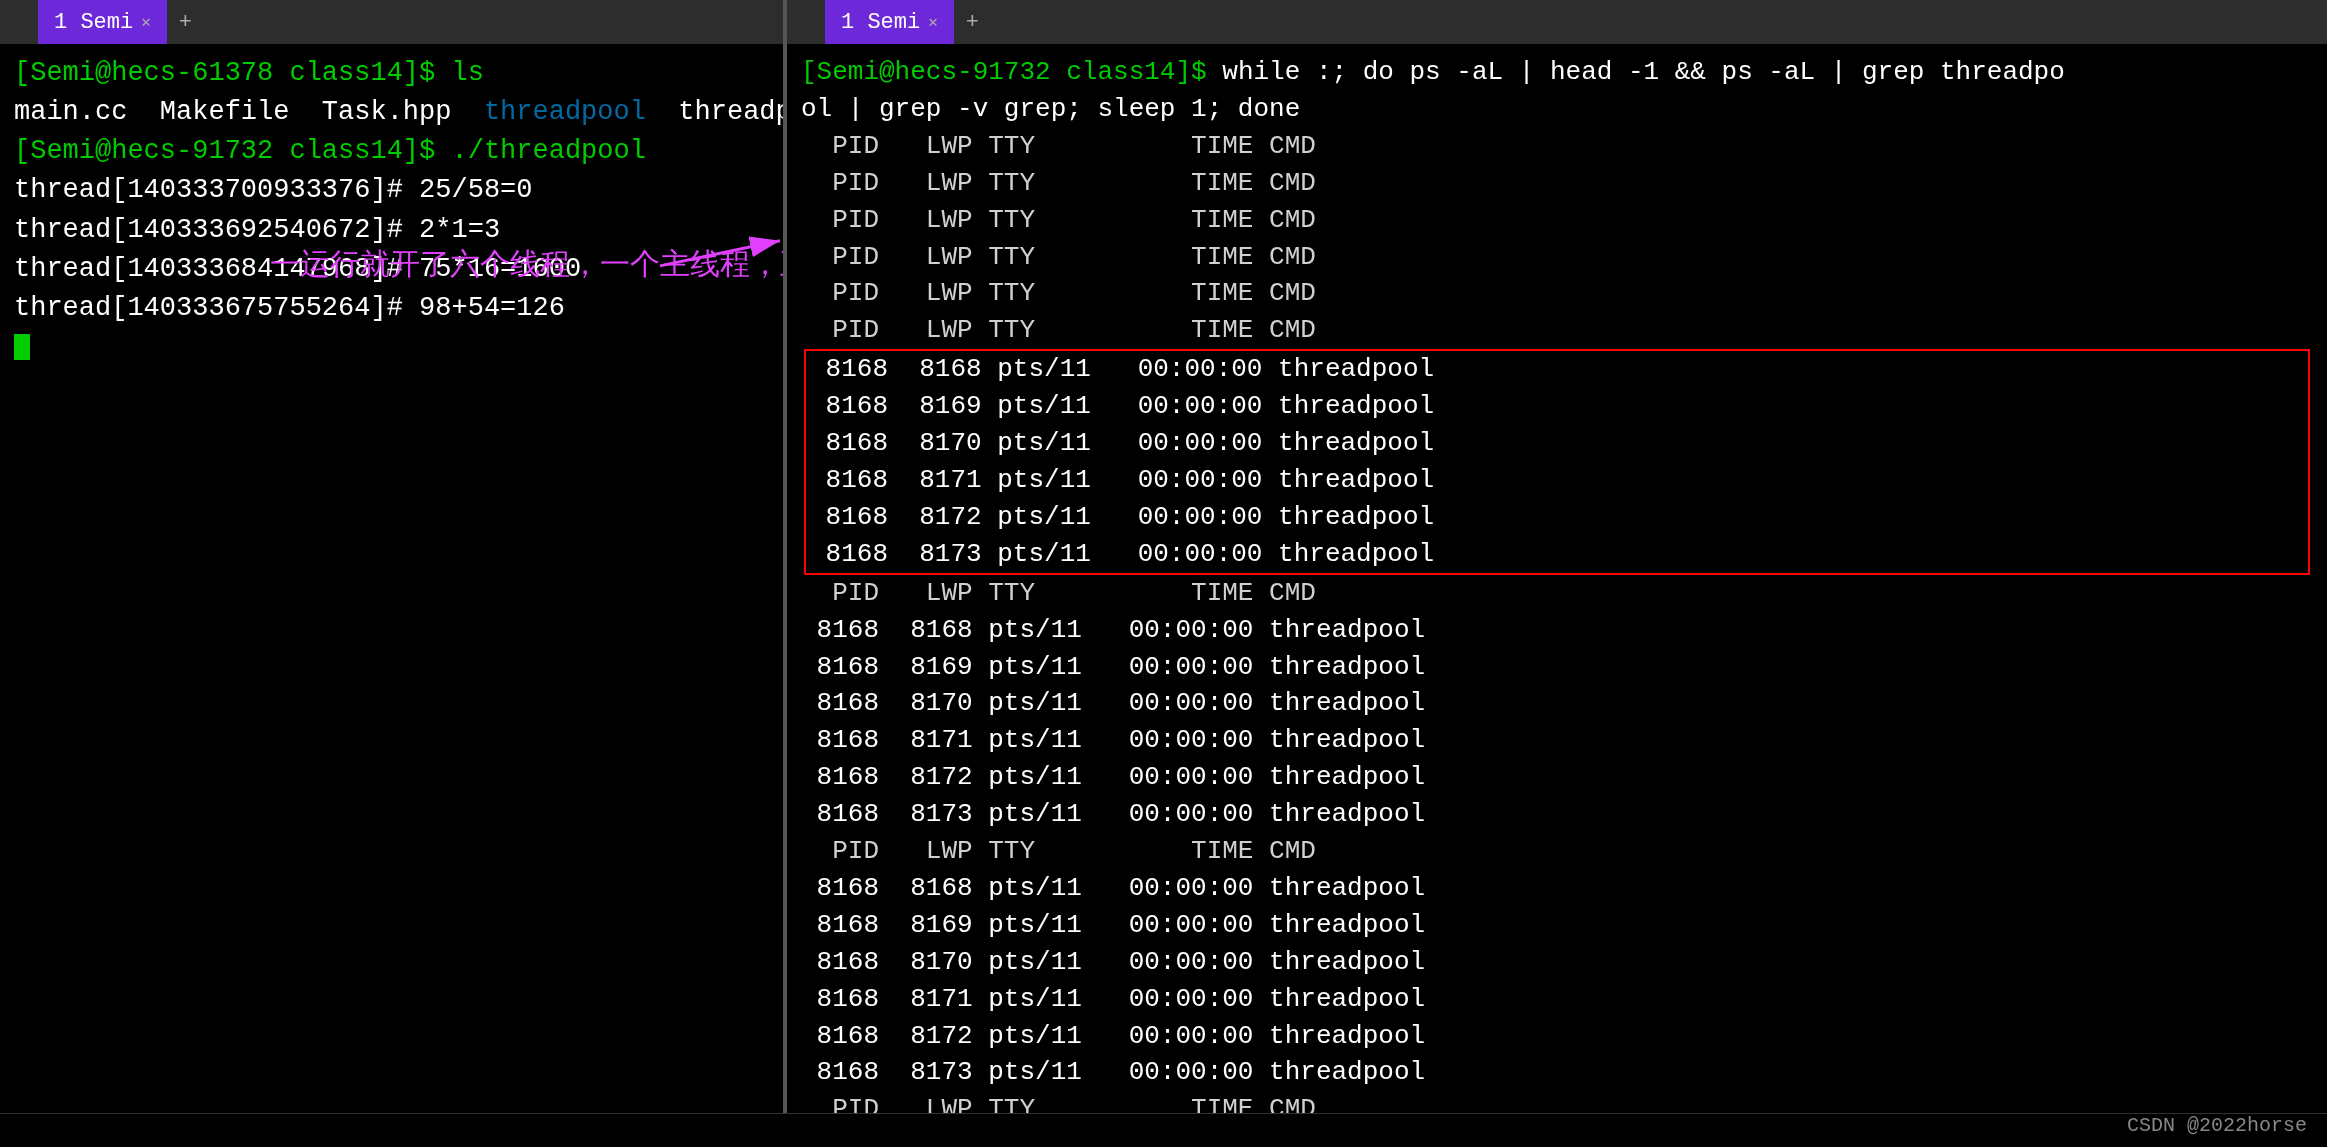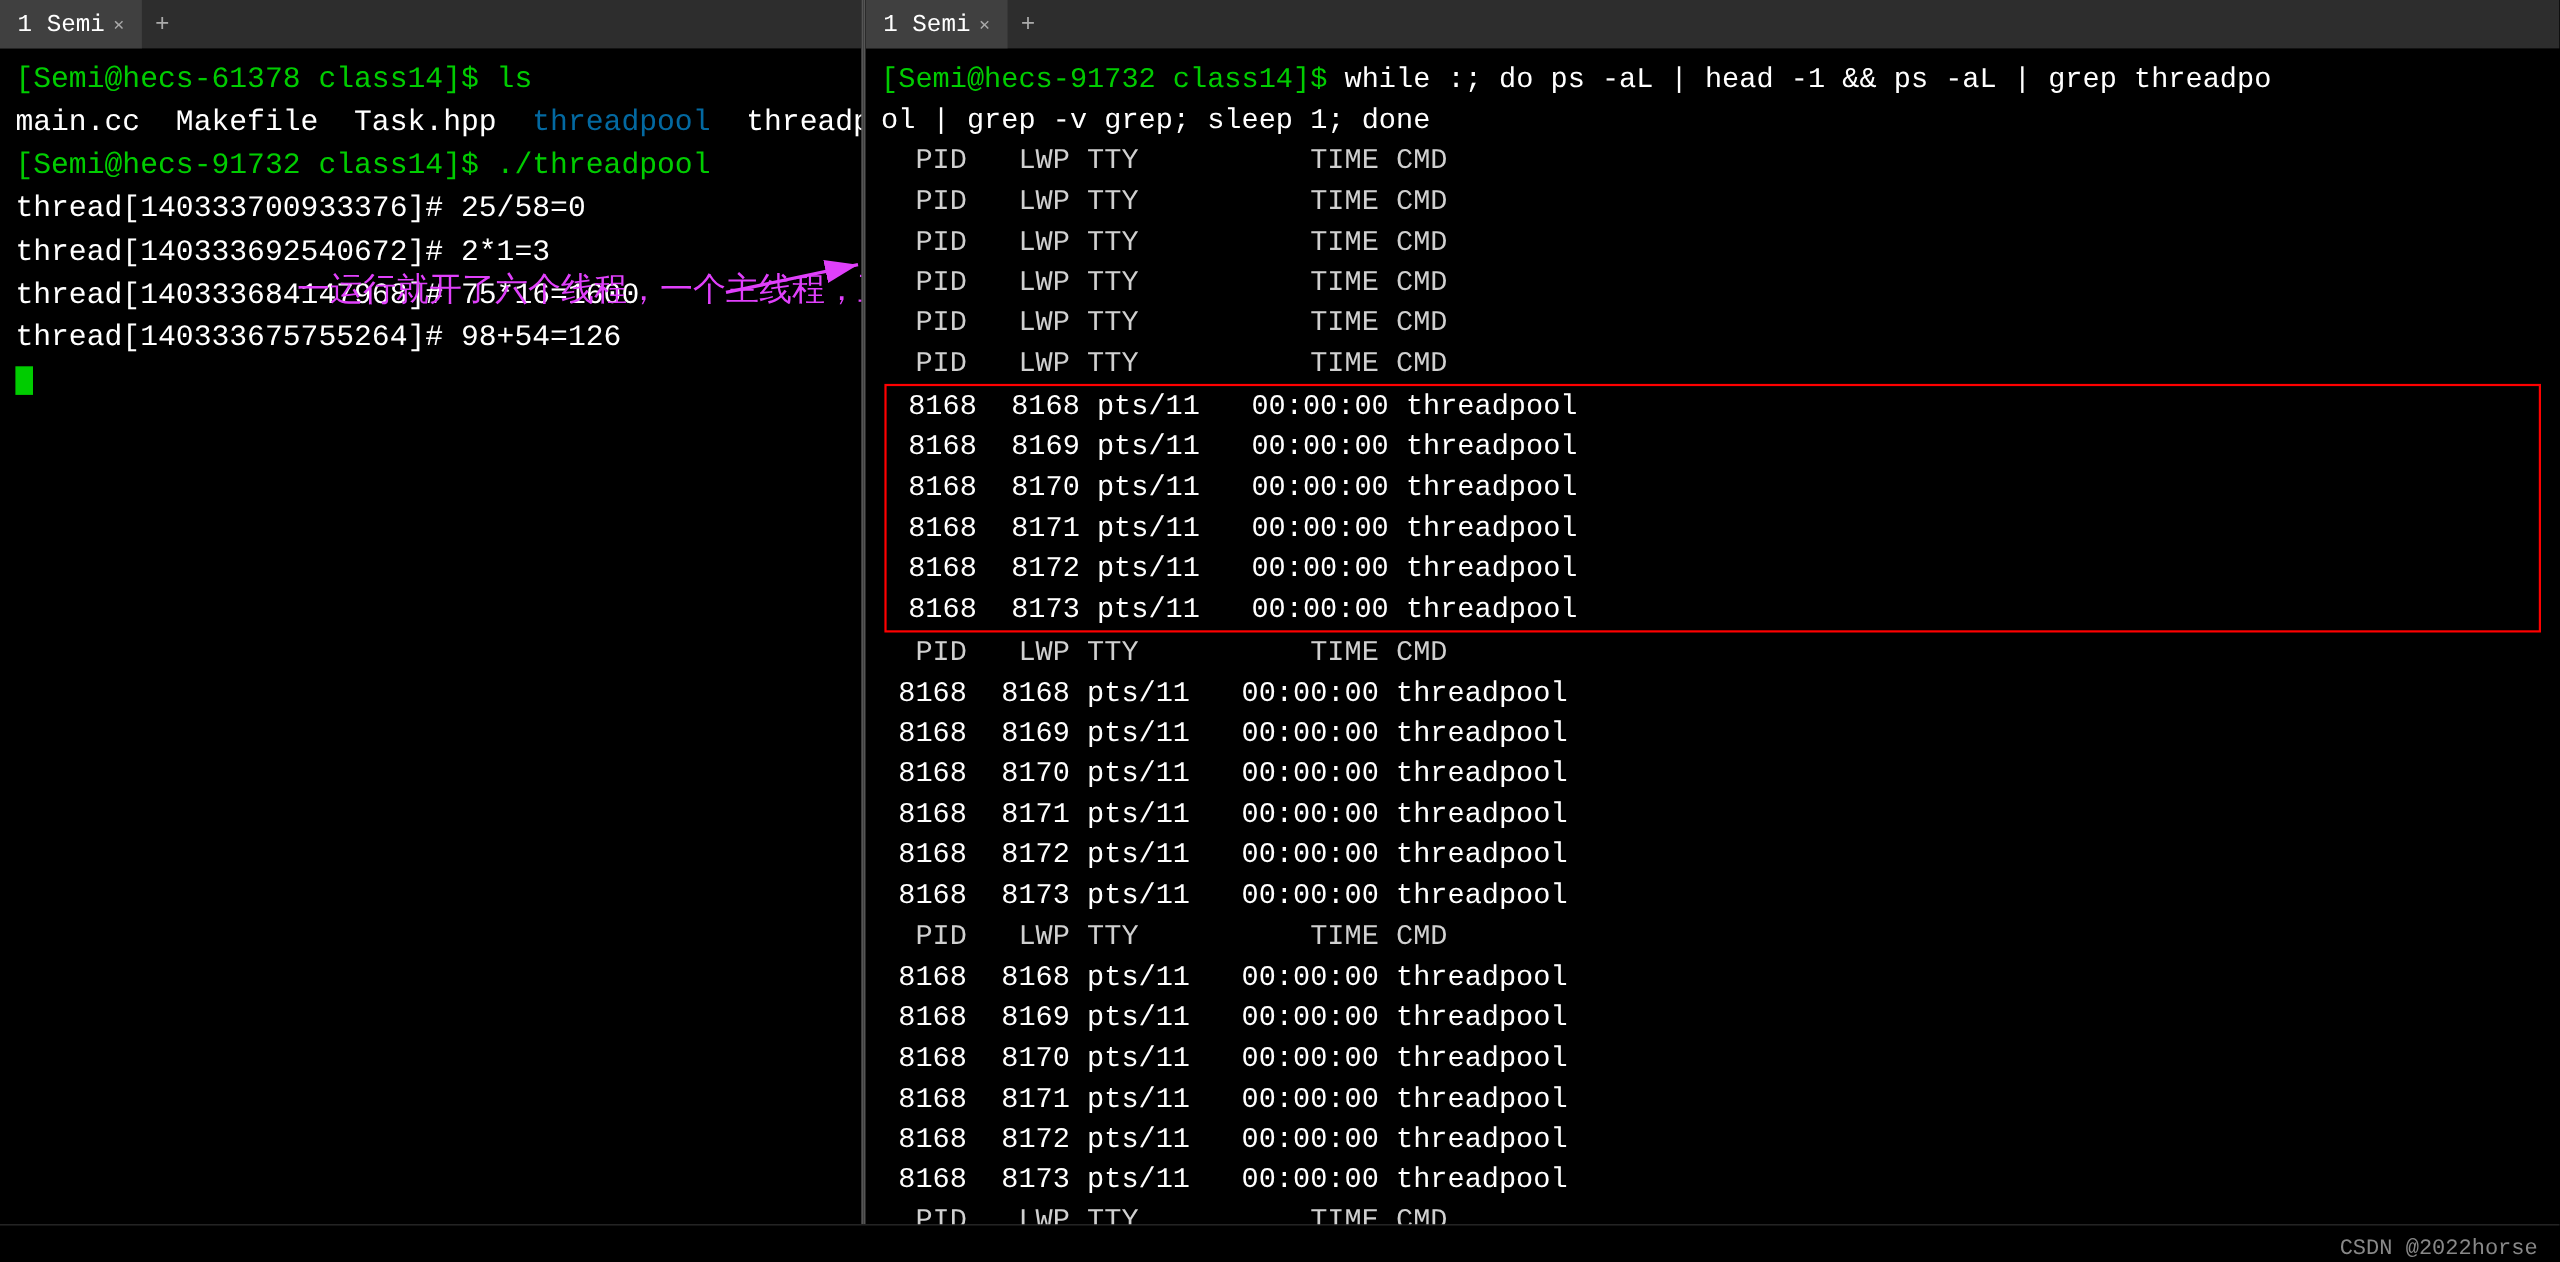--- a/index.html
+++ b/index.html
@@ -49,21 +49,22 @@
       display: flex;
       align-items: center;
       padding: 0 16px;
       gap: 8px;
       font-size: 22px;
       color: #fff;
       height: 100%;
     }
 
     .pane-tab.active {
-      background: #404040;
+      background: #6d28d9;
+      margin-left: 38px;
     }
 
     .pane-tab .tab-close {
       font-size: 16px;
       color: #aaa;
     }
 
     .pane-tab-add {
       padding: 0 12px;
       font-size: 22px;
@@ -114,21 +115,21 @@
       line-height: 1.42;
     }
 
     .ps-header {
       color: #d0d0d0;
     }
 
     .footer-bar {
       display: flex;
       justify-content: flex-end;
-      align-items: flex-end;
+      align-items: flex-start;
       background: #000;
       color: #888;
       font-size: 20px;
       height: 34px;
       padding-right: 20px;
       flex-shrink: 0;
       border-top: 1px solid #333;
     }
 
     .divider-v {

